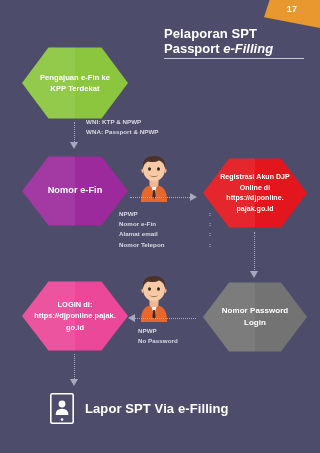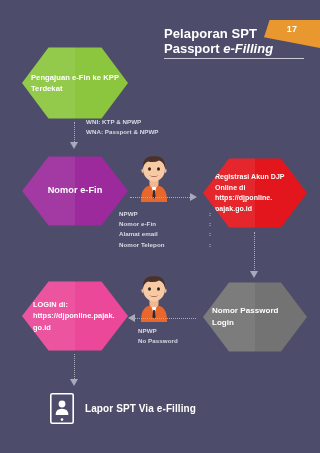--- a/index.html
+++ b/index.html
@@ -20,21 +20,20 @@
   .page-tab {
     position: absolute;
     top: 0; right: 0;
     width: 56px; height: 28px;
     background: #e8982e;
     clip-path: polygon(10% 0, 100% 0, 100% 100%, 0 62%);
     display: flex;
     align-items: flex-start;
     justify-content: center;
     padding-top: 4px;
-    margin-top: 20px;
   }
   .page-tab span {
     color: #ffffff;
     font-size: 9px;
     font-weight: bold;
     letter-spacing: .3px;
   }
 
   
   .title-block {
@@ -62,21 +61,21 @@
   }
   .title-line2 .ital { font-style: italic; margin-top: 38px; }
 
   
   .hex {
     position: absolute;
     clip-path: polygon(25% 2%, 75% 2%, 100% 50%, 75% 98%, 25% 98%, 0 50%);
     display: flex;
     align-items: center;
     justify-content: center;
-    text-align: left;
+    text-align: center;
   }
   .hex .hex-txt {
     color: #ffffff;
     font-size: 7.4px;
     font-weight: bold;
     line-height: 1.45;
     padding: 0 9px;
     letter-spacing: .05px;
   }
   .hex-shade {
@@ -194,21 +193,21 @@
   .footer {
     position: absolute;
     left: 50px; top: 393px;
     display: flex;
     align-items: center;
     gap: 11px;
   }
   .footer-icon { width: 24px; height: 31px; }
   .footer-label {
     color: #ffffff;
-    font-size: 10px;
+    font-size: 13px;
     font-weight: bold;
     letter-spacing: .1px;
   }
 </style>
 </head>
 <body>
 
 <div id="page">
 
   <div class="page-tab">

